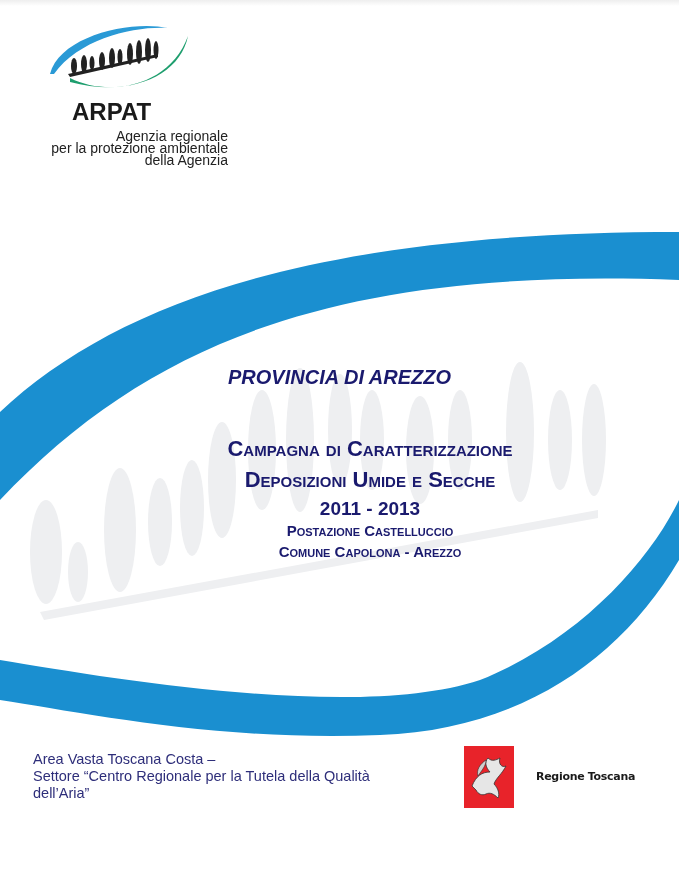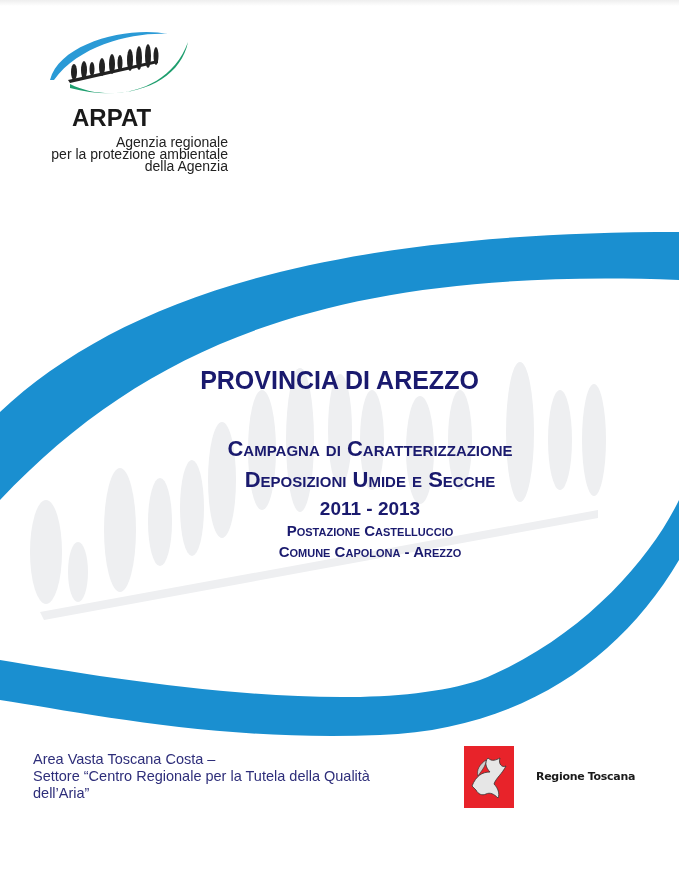--- a/index.html
+++ b/index.html
@@ -6,34 +6,34 @@
     body {
       width: 679px; height: 891px; overflow: hidden;
       background: #ffffff;
       font-family: "Liberation Sans", sans-serif;
       position: relative;
     }
     .page { position: absolute; inset: 0; }
     .topbar { position:absolute; left:0; top:0; width:679px; height:6px; background:linear-gradient(#eeeeee,#ffffff); }
     .bg-svg { position:absolute; left:0; top:0; width:679px; height:891px; }
 
-    .arpat-logo { position:absolute; left:30px; top:22px; width:170px; height:160px; }
+    .arpat-logo { position:absolute; left:30px; top:16px; width:170px; height:160px; }
     .arpat-logo svg { position:absolute; left:10px; top:0; }
     .arpat-name {
       position:absolute; left:72px; top:104px; font-size:24px; font-weight:bold;
       color:#1a1a1a; letter-spacing:0px;
     }
     .arpat-sub {
       position:absolute; left:0; top:138px; width:198px; text-align:right;
       font-size:14px; line-height:12px; color:#222;
     }
     .arpat-sub span { display:block; }
 
     .title-block { position:absolute; left:0; top:366px; width:679px; text-align:center; color:#1a1a6e; }
-    .t-prov { position:absolute; left:0; width:679px; top:0; font-size:25px; font-weight:bold; }
+    .t-prov { position:absolute; left:0; width:679px; top:0; font-size:20px; font-weight:bold;font-style:italic; }
     .t-camp { position:absolute; left:0; width:740px; top:70px; font-size:22px; font-weight:bold; font-variant:small-caps; }
     .t-depo { position:absolute; left:0; width:740px; top:101px; font-size:22px; font-weight:bold; font-variant:small-caps; }
     .t-years { position:absolute; left:0; width:740px; top:132px; font-size:19px; font-weight:bold; }
     .t-post { position:absolute; left:0; width:740px; top:156px; font-size:15px; font-weight:bold; font-variant:small-caps; }
     .t-comune { position:absolute; left:0; width:740px; top:177px; font-size:15px; font-weight:bold; font-variant:small-caps; }
 
     .footer-text {
       position:absolute; left:33px; top:751px; width:420px;
       color:#2e2e7a; font-weight:normal; font-size:14.5px; line-height:17px;
     }

